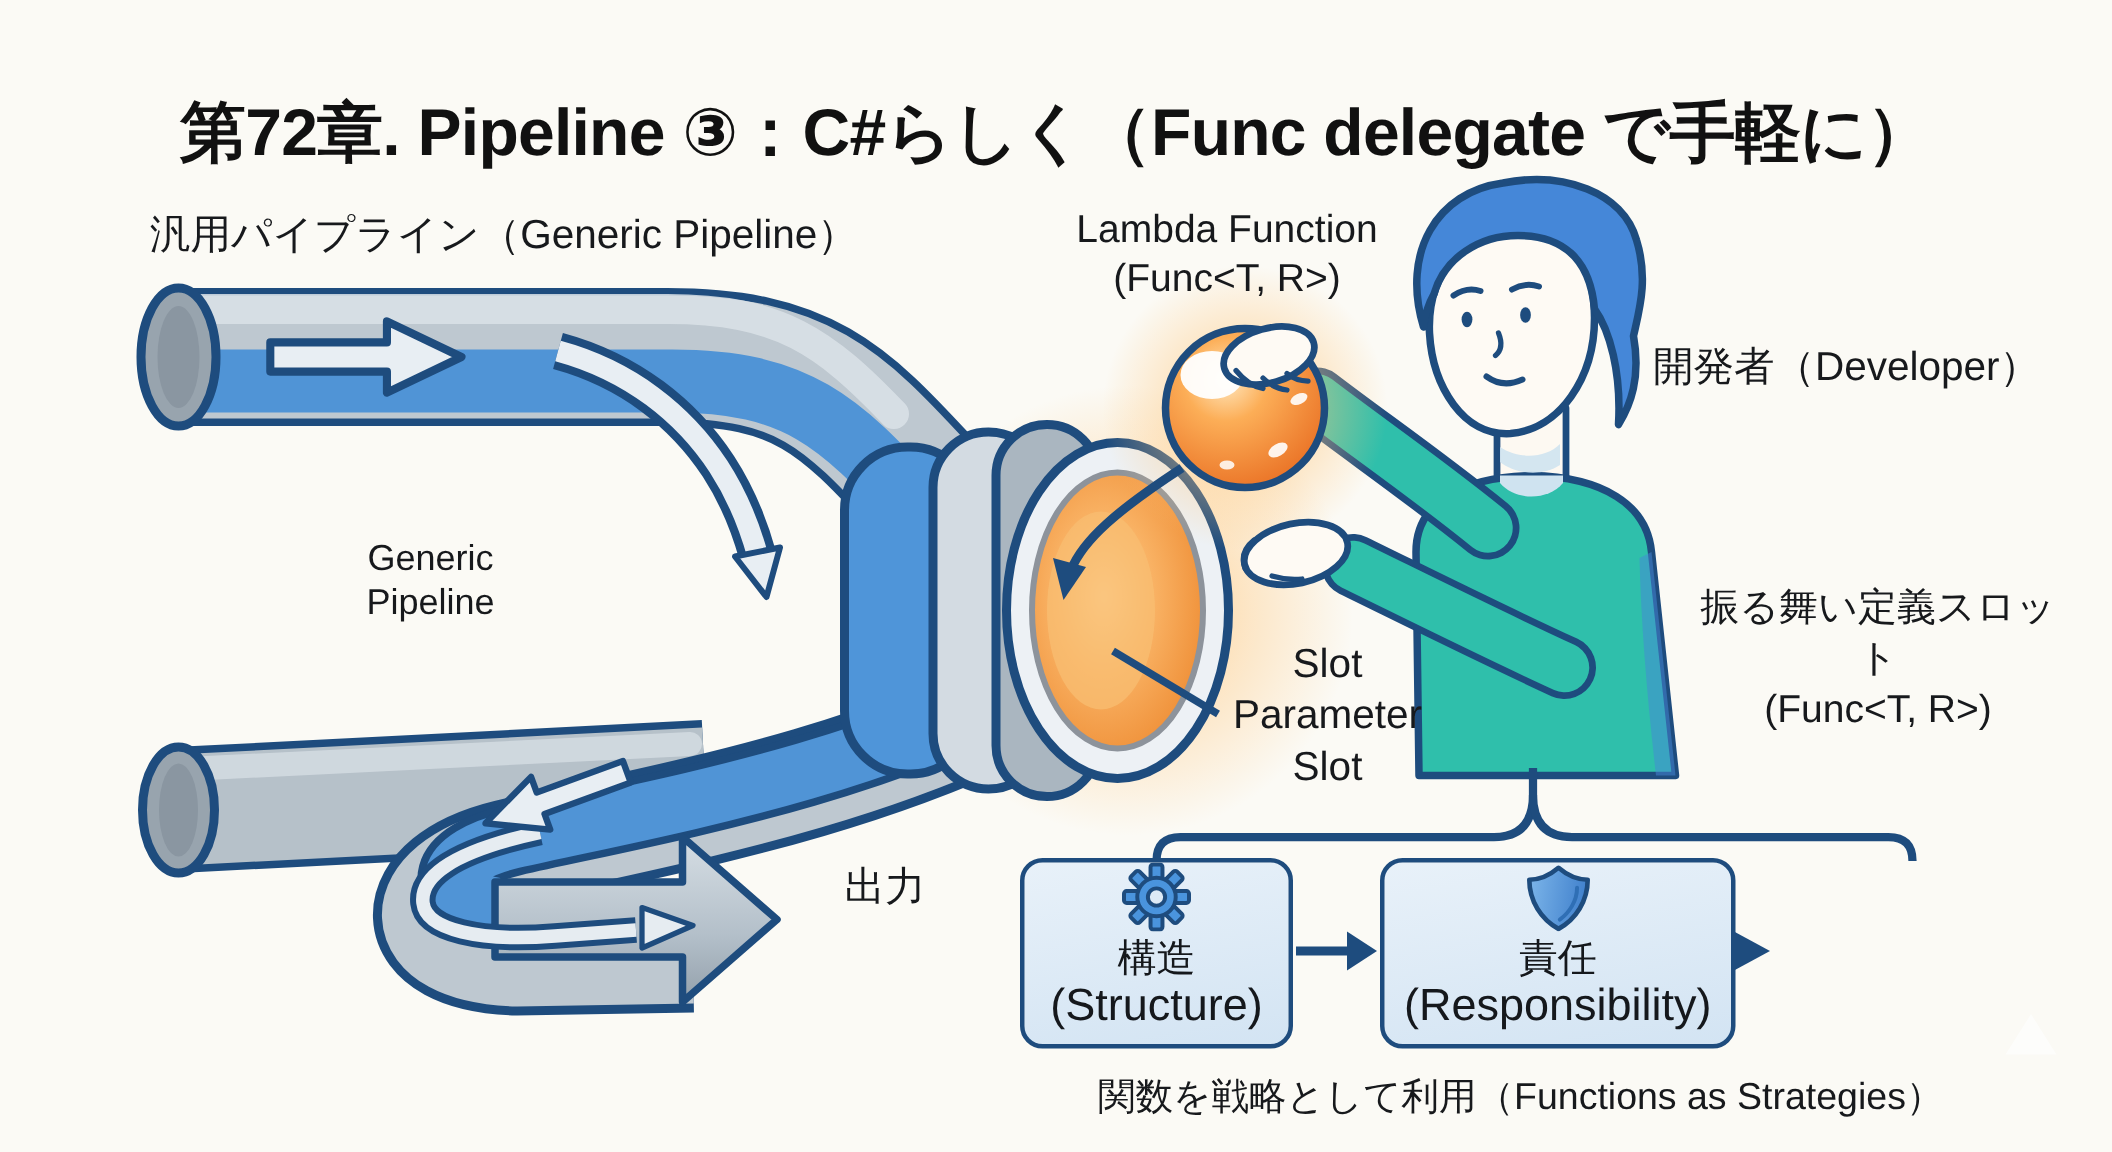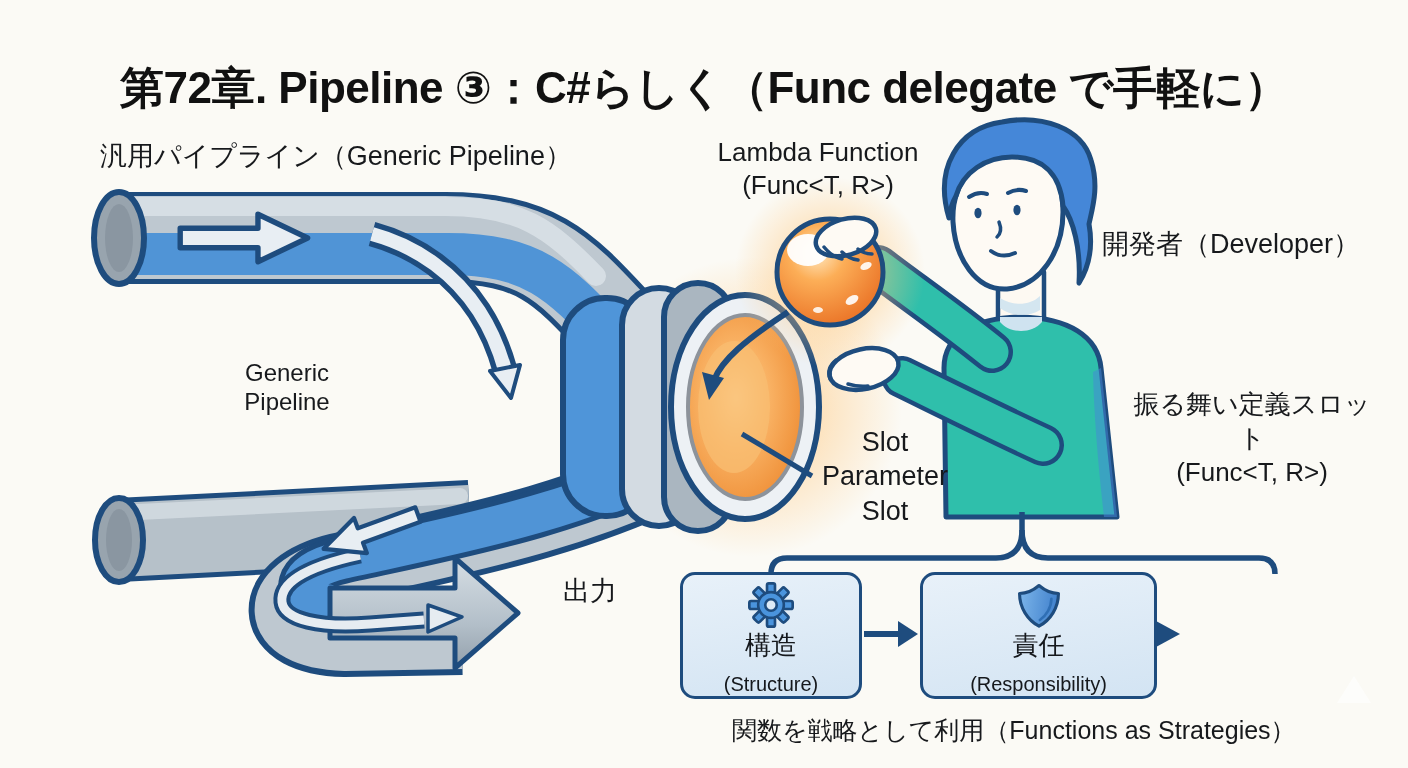--- a/index.html
+++ b/index.html
@@ -13,23 +13,23 @@
   .lbl-lambda{left:698px;top:136px;width:240px;font-size:26px;line-height:1.27;}
   .lbl-developer{left:1102px;top:226px;font-size:27px;}
   .lbl-generic-en{left:187px;top:358px;width:200px;font-size:24px;line-height:1.22;}
   .lbl-behavior{left:1122px;top:388px;width:260px;font-size:26px;line-height:1.3;}
   .lbl-funcslot{left:795px;top:425px;width:180px;font-size:27px;line-height:1.27;}
   .lbl-output{left:520px;top:574px;width:140px;font-size:27px;line-height:1.27;}
   .caption{left:732px;top:714px;width:580px;font-size:25px;white-space:nowrap;text-align:left;}
   .box{position:absolute;top:572px;height:127px;box-sizing:border-box;
        background:linear-gradient(170deg,#e8f1f9,#d3e4f3);
        border:3.5px solid #1e4c7e;border-radius:15px;
-       display:flex;flex-direction:column;align-items:center;justify-content:flex-end;z-index:2;}
+       display:flex;flex-direction:column;align-items:center;justify-content:flex-start;z-index:2;}
   .box .jp{font-size:26px;color:#15181c;line-height:1.15;}
-  .box .en{font-size:20px;color:#15181c;line-height:1.15;margin-top:12px;}
+  .box .en{font-size:30px;color:#15181c;line-height:1.15;}
   .box .icon{height:46px;margin-bottom:3px;}
   .box1{left:680px;width:182px;}
   .box2{left:920px;width:237px;}
   .box3{left:1182px;width:186px;}
   .watermark{position:absolute;left:1337px;top:676px;width:0;height:0;z-index:3;
        border-left:17px solid transparent;border-right:17px solid transparent;
        border-bottom:27px solid rgba(255,255,255,.6);}
 </style>
 </head>
 <body>

